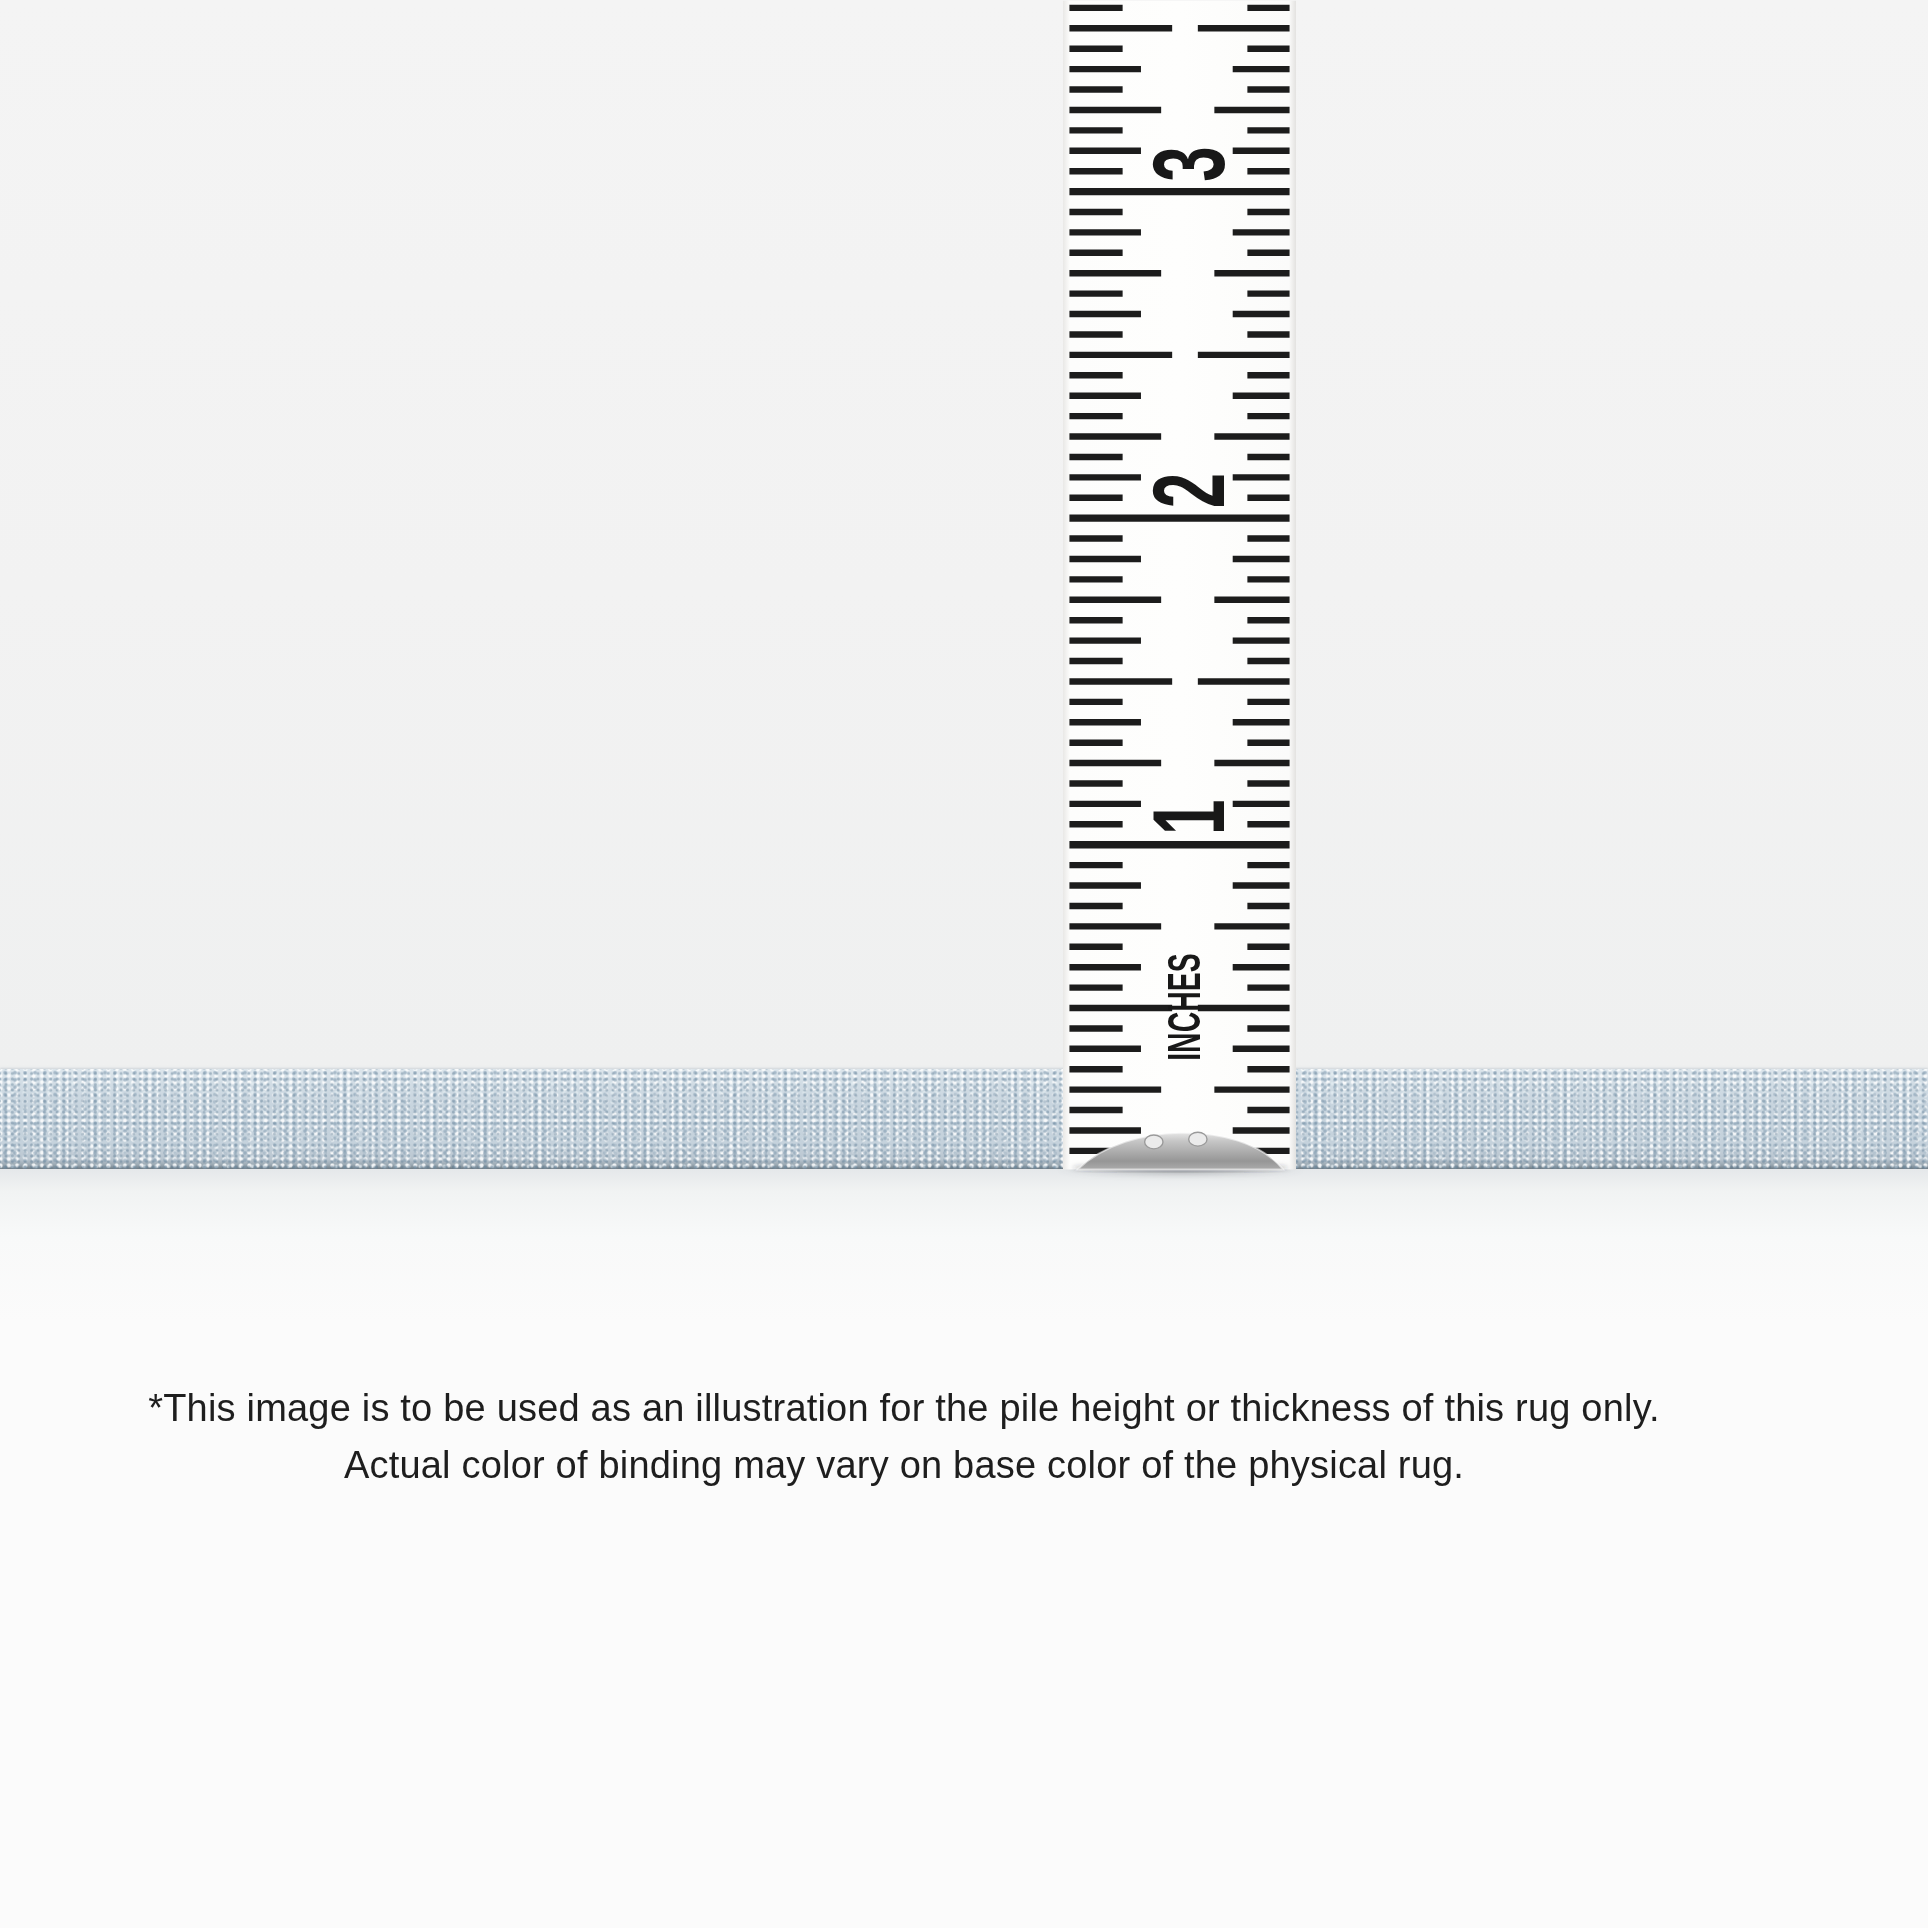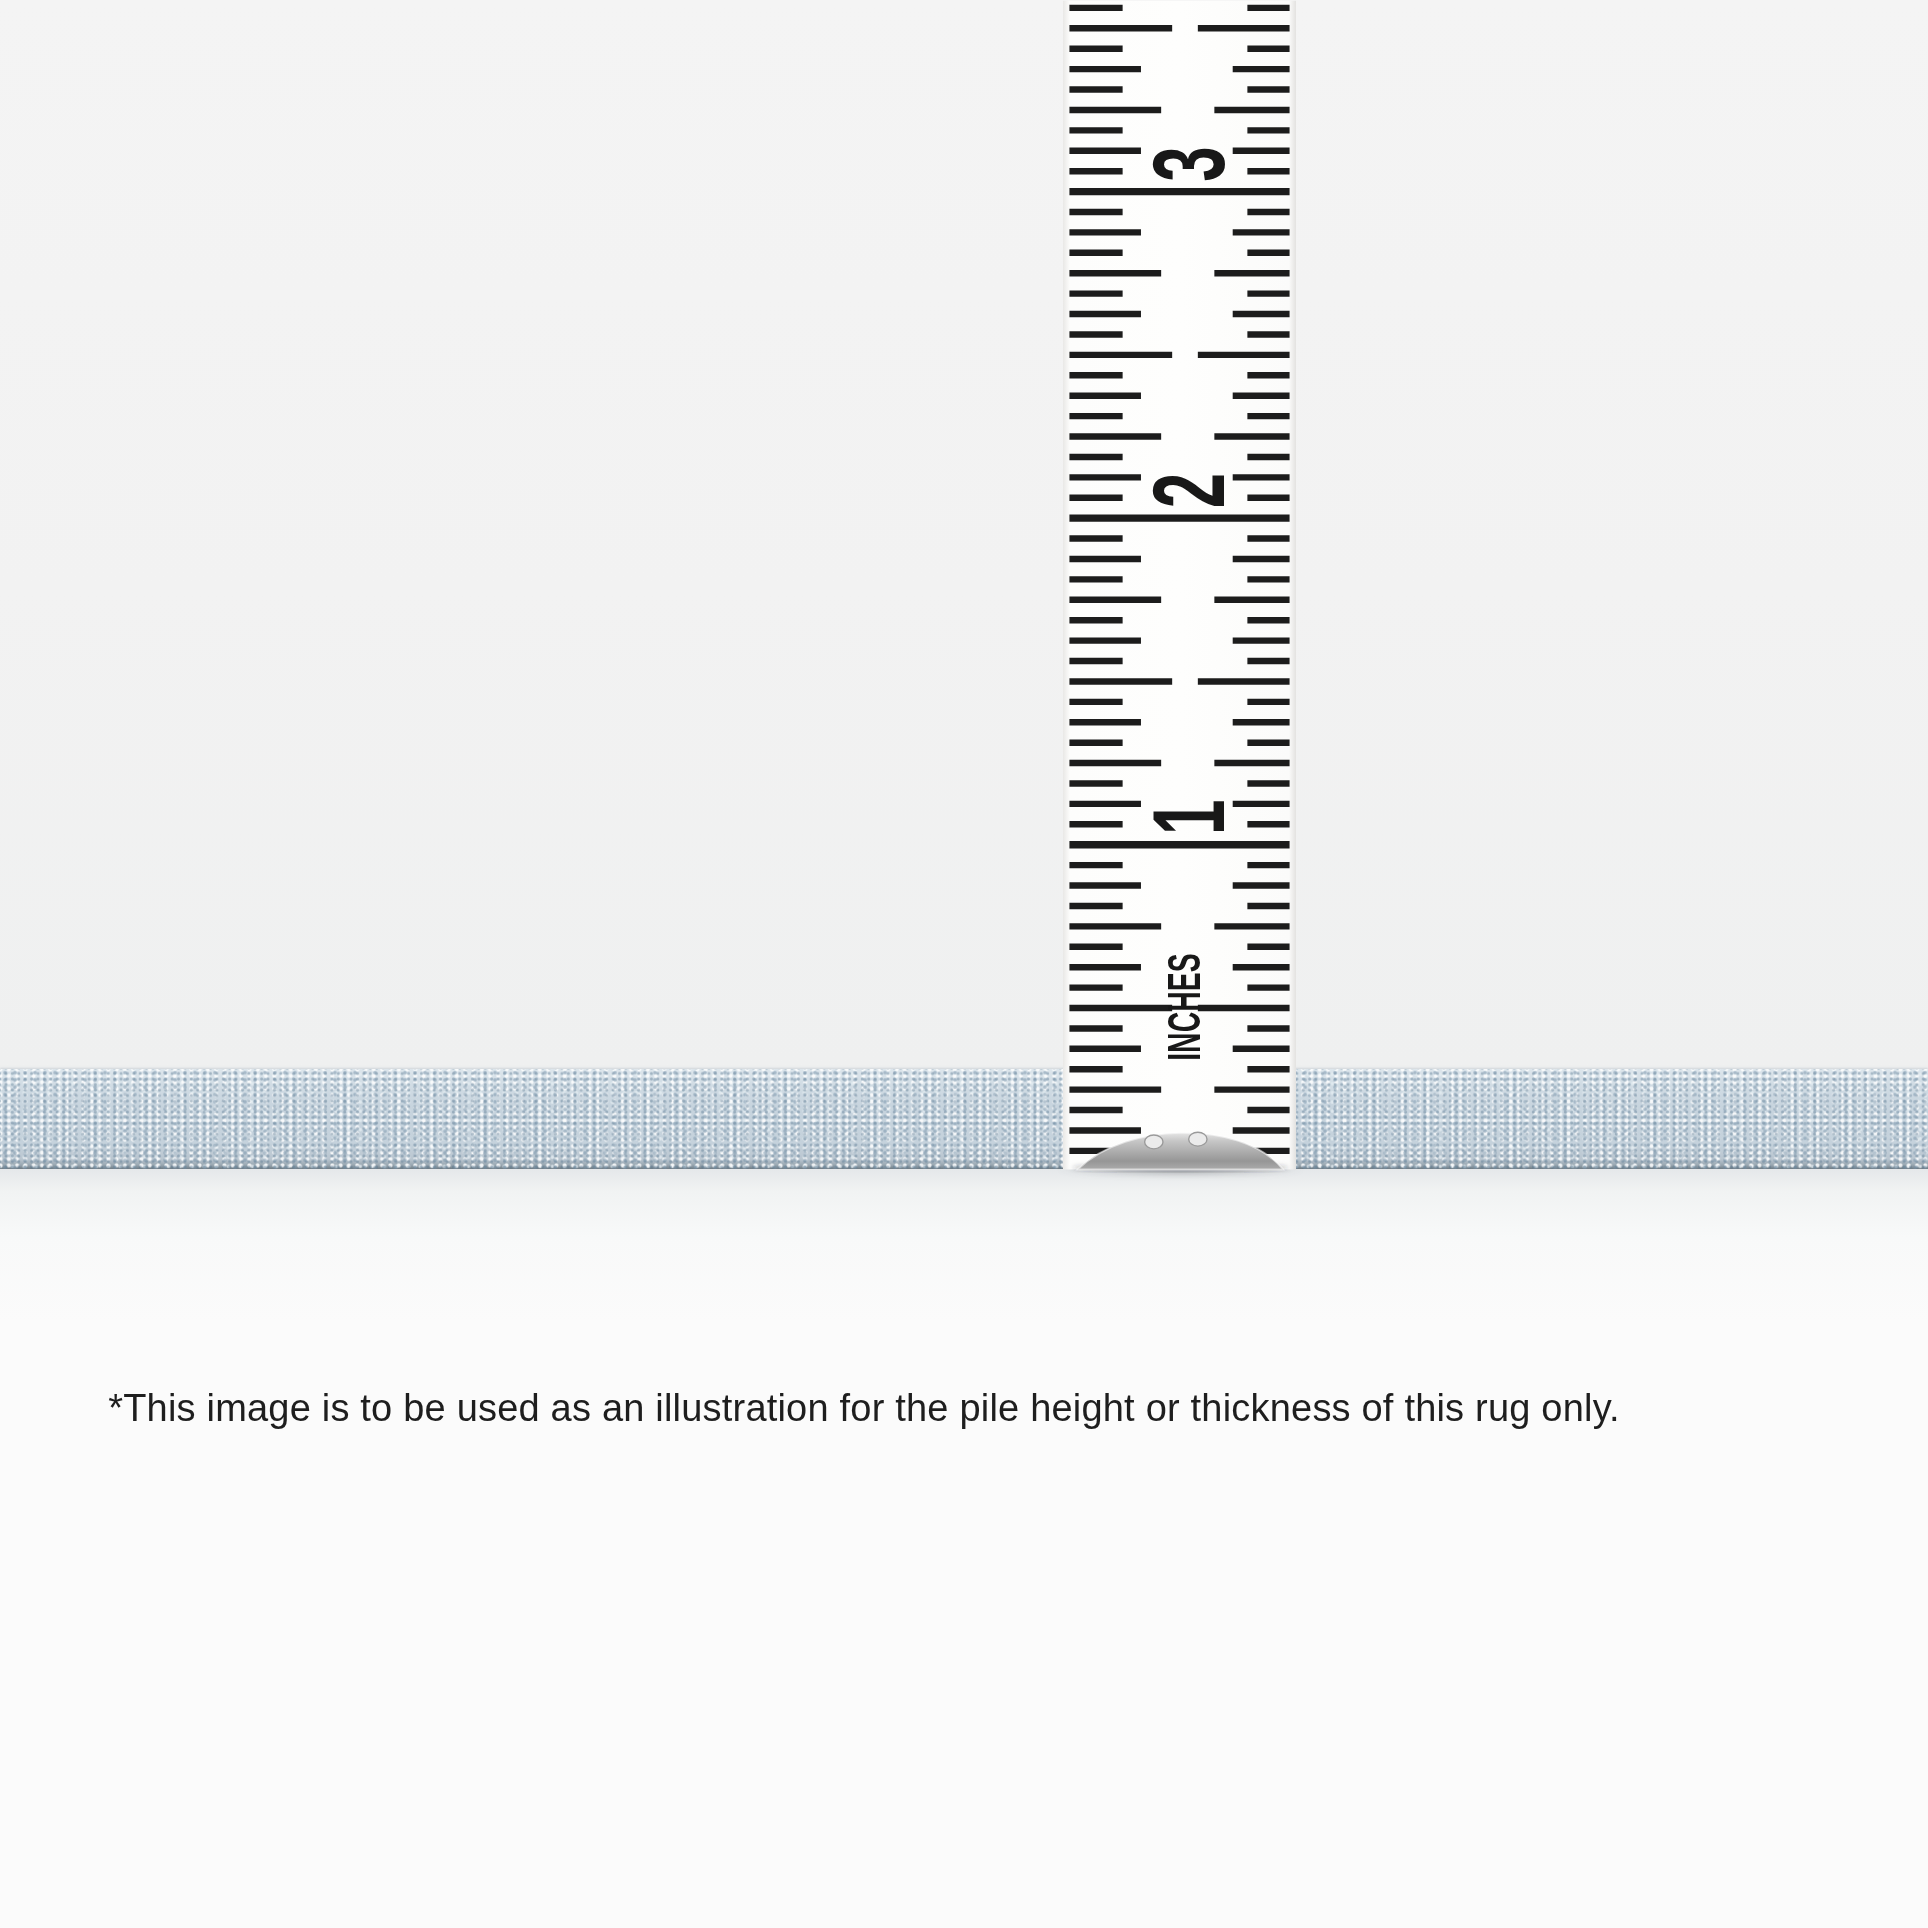--- a/index.html
+++ b/index.html
@@ -51,20 +51,21 @@
     font-weight:bold;
   }
   
   .caption{
     position:absolute;left:0;top:1380px;width:1728px;
     text-align:center;
     color:#1e1e1e;
     font-size:38px;
     line-height:57px;
     letter-spacing:0.2px;
+    padding-left:40px;
   }
   .caption p{margin:0;}
 </style>
 </head>
 <body>
 
 <div class="stage">
 
   <div class="wall"></div>
 
@@ -221,16 +222,17 @@
       <ellipse cx="128" cy="1272" rx="118" ry="5" fill="#2e3338" fill-opacity="0.28" filter="url(#soft)"></ellipse>
 
       <path d="M 16 1274 C 45 1246 88 1235 127 1234 C 172 1233 216 1245 240 1274 L 16 1274 Z" fill="url(#capGrad)" stroke="#ffffff" stroke-opacity="0.55" stroke-width="2"></path>
       <ellipse cx="99" cy="1244" rx="10" ry="7.5" fill="#ebebeb" stroke="#9a9a9a" stroke-width="1.5"></ellipse>
       <ellipse cx="147" cy="1241" rx="10" ry="7.5" fill="#ebebeb" stroke="#9a9a9a" stroke-width="1.5"></ellipse>
     </svg>
   </div>
 
   <div class="caption">
     <p>*This image is to be used as an illustration for the pile height or thickness of this rug only.</p>
+    <p>Actual color of binding may vary on base color of the physical rug.</p>
   </div>
 
 </div>
 
 
 </body></html>

